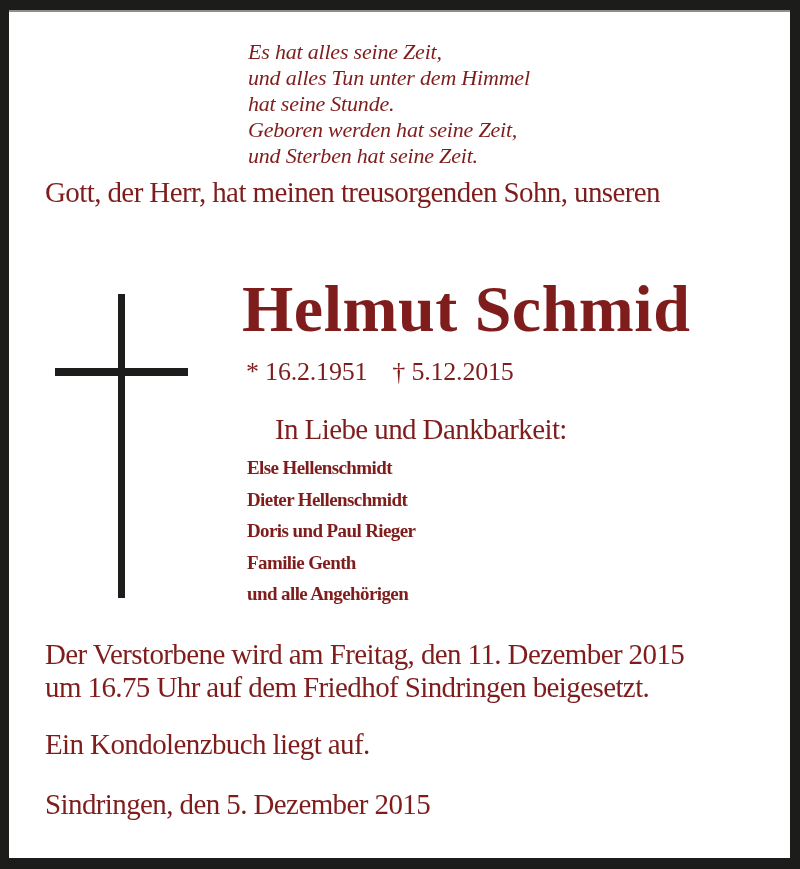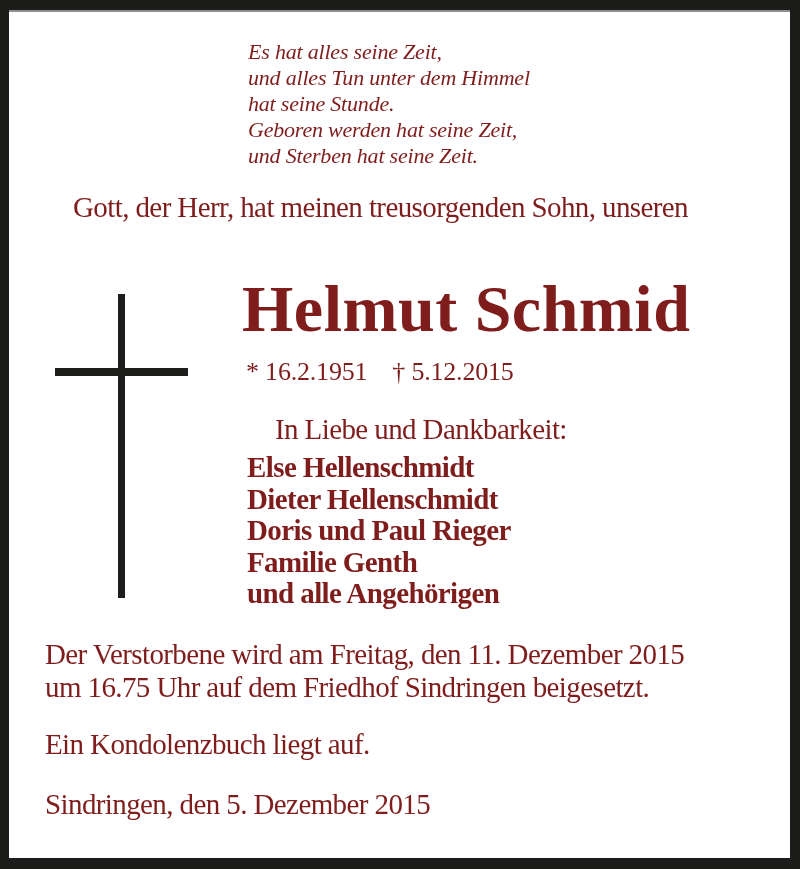--- a/index.html
+++ b/index.html
@@ -21,21 +21,21 @@
 
   .poem {
     position: absolute; left: 248px; top: 39px;
     font-style: italic; font-size: 22px; line-height: 26px;
     letter-spacing: -0.2px; white-space: nowrap;
   }
   .body-text {
     font-size: 29px; line-height: 33px; letter-spacing: -0.6px;
     white-space: nowrap;
   }
-  .intro      { position: absolute; left: 45px; top: 191px; margin-left: 28px; }
+  .intro      { position: absolute; left: 45px; top: 176px; }
   .burial     { position: absolute; left: 45px; top: 638px; }
   .condolence { position: absolute; left: 45px; top: 728px; }
   .dateline   { position: absolute; left: 45px; top: 788px; }
 
   .cross { position: absolute; left: 0; top: 0; }
   .cross-v { position: absolute; left: 118px; top: 294px; width: 7px; height: 304px; background: #1d1d1b; }
   .cross-h { position: absolute; left: 55px;  top: 368px; width: 133px; height: 8px;  background: #1d1d1b; }
 
   .deceased-name {
     position: absolute; left: 242px; top: 276px;
@@ -46,21 +46,21 @@
     position: absolute; left: 246px; top: 355px;
     display: flex; gap: 25px;
     font-size: 26px; line-height: 33px; letter-spacing: -0.2px; white-space: nowrap;
   }
   .salutation {
     position: absolute; left: 247px; top: 413px;
     font-size: 29px; line-height: 33px; letter-spacing: -0.6px; white-space: nowrap; margin-left: 28px;
   }
   .mourners {
     position: absolute; left: 247px; top: 452px;
-    font-size: 29px; line-height: 31.5px; font-weight: bold;
+    font-size: 19px; line-height: 31.5px; font-weight: bold;
     letter-spacing: -0.6px; white-space: nowrap;
   }
 </style>
 </head>
 <body>
 
 <div class="page">
 
   <div class="bar bar-top"></div>
   <div class="bar bar-bottom"></div>

